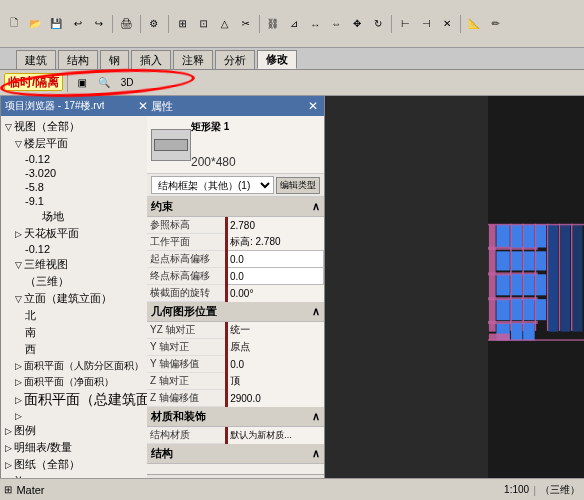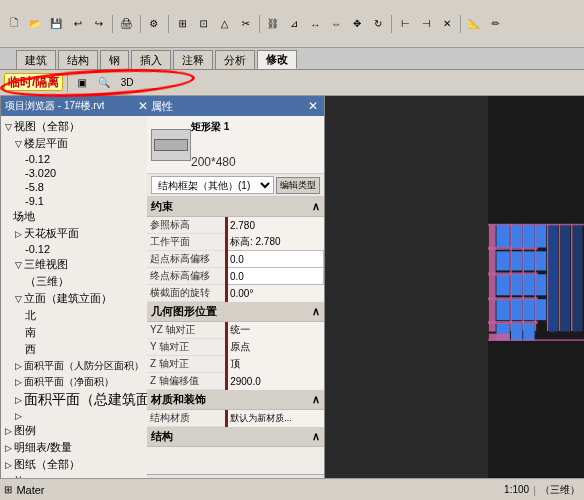--- a/index.html
+++ b/index.html
@@ -431,21 +431,21 @@
       </div>
       <div class="tree-item" style="padding-left:24px;">
         <span>-3.020</span>
       </div>
       <div class="tree-item" style="padding-left:24px;">
         <span>-5.8</span>
       </div>
       <div class="tree-item" style="padding-left:24px;">
         <span>-9.1</span>
       </div>
-      <div class="tree-item" style="padding-left:12px;">
+      <div class="tree-item" style="padding-left:12px;margin-left:29px;">
         <span>场地</span>
       </div>
       <div class="tree-item" style="padding-left:14px;">
         <span class="tree-item-icon">▷</span>
         <span>天花板平面</span>
       </div>
       <div class="tree-item" style="padding-left:24px;">
         <span>-0.12</span>
       </div>
       <div class="tree-item" style="padding-left:14px;">
@@ -563,20 +563,24 @@
     </div>
     <table class="props-table">
       <tbody>
         <tr>
           <td>YZ 轴对正</td>
           <td class="no-bg">统一</td>
         </tr>
         <tr>
           <td>Y 轴对正</td>
           <td class="no-bg">原点</td>
+        </tr>
+        <tr>
+          <td>Y 轴偏移值</td>
+          <td class="no-bg">0.0</td>
         </tr>
         <tr>
           <td>Z 轴对正</td>
           <td class="no-bg">顶</td>
         </tr>
         <tr>
           <td>Z 轴偏移值</td>
           <td class="no-bg">2900.0</td>
         </tr>
       </tbody>

